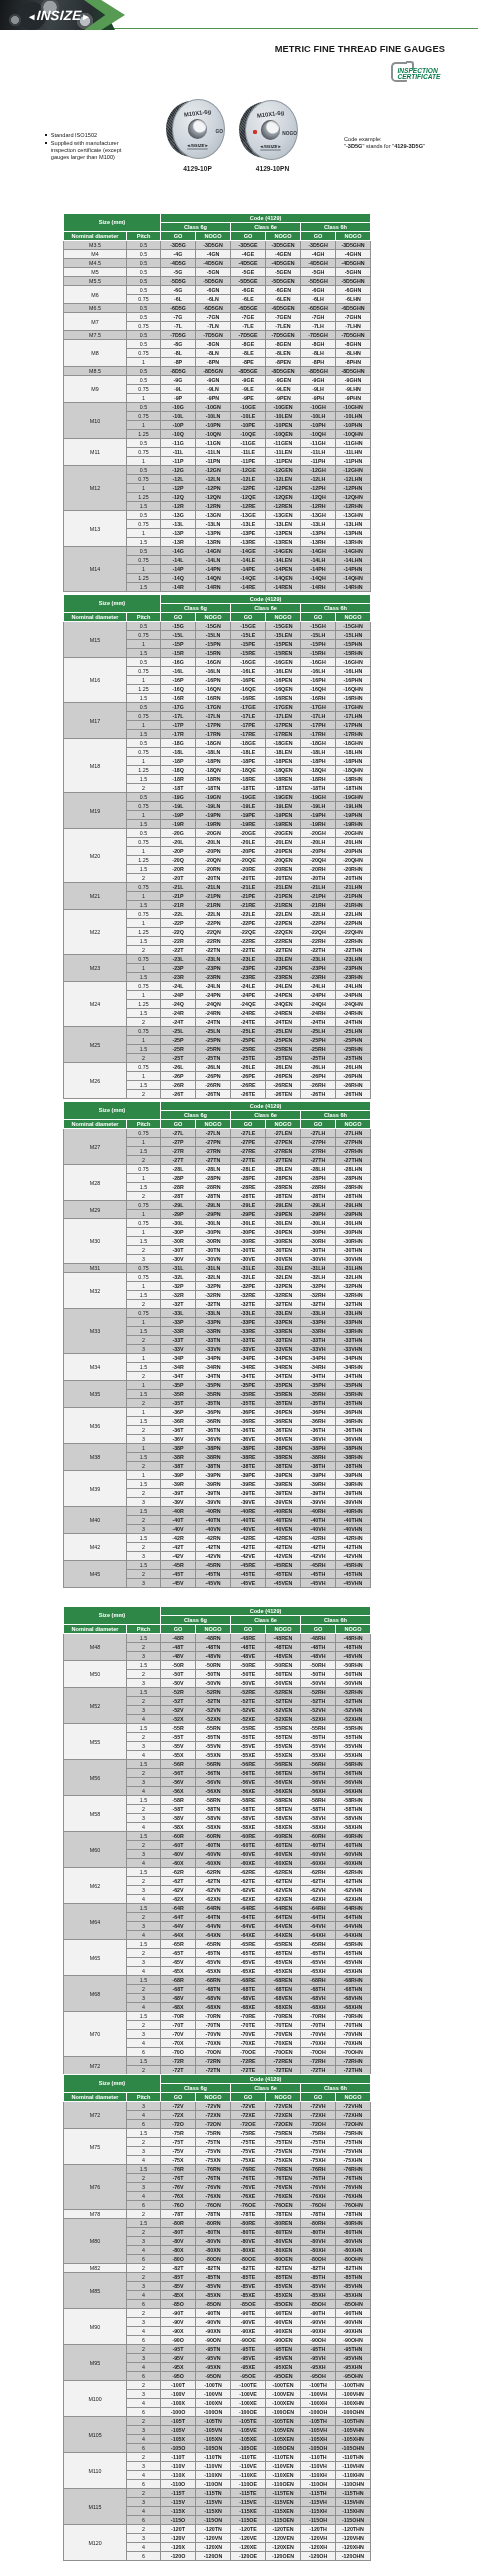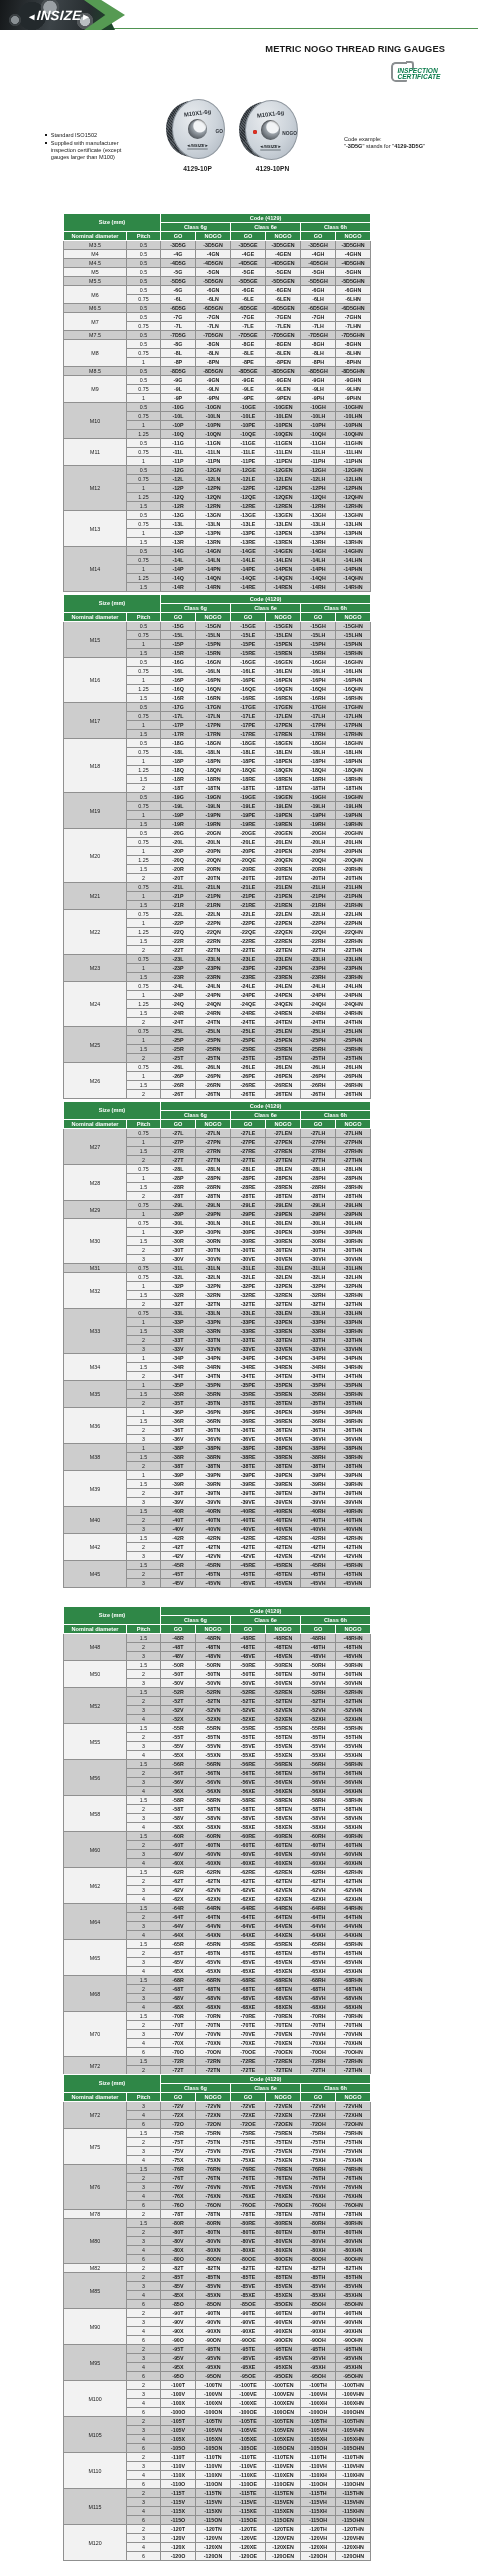--- a/index.html
+++ b/index.html
@@ -78,21 +78,21 @@
 
 <div class="page">
 
   <div class="banner">
     <div class="banner-line"></div>
     <div class="banner-photo"></div>
     <div class="chevron"></div>
     <div class="insize-logo"><span class="arr">◄</span><span>INSIZE</span><span class="arr">►</span></div>
   </div>
 
-  <div class="page-title">METRIC NOGO THREAD RING GAUGES</div>
+  <div class="page-title">METRIC FINE THREAD FINE GAUGES</div>
 
   <div class="cert">
     <div class="cert-bracket"></div>
     <div class="cert-text">
       <div>INSPECTION</div>
       <div>CERTIFICATE</div>
     </div>
   </div>
 
   <div class="bullets">

